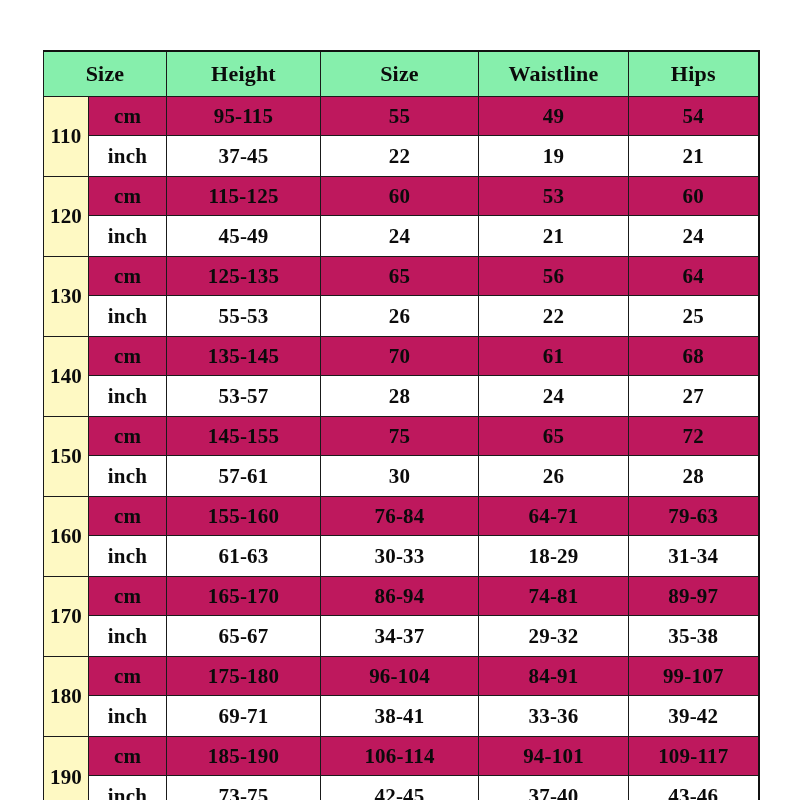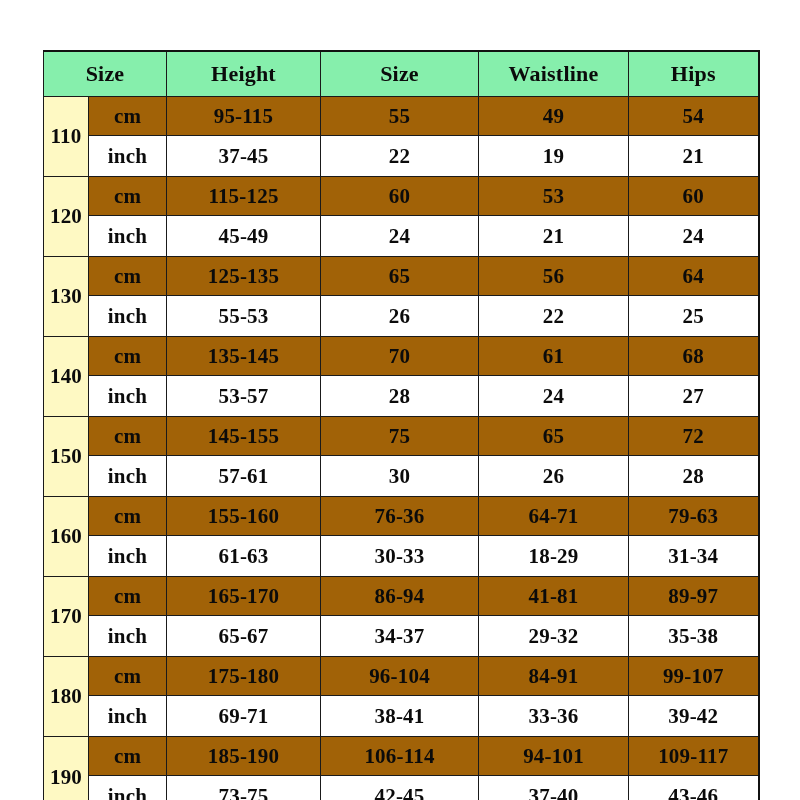--- a/index.html
+++ b/index.html
@@ -75,21 +75,21 @@
   td.unit-cell {
     text-align: left;
     padding-left: 7px;
     font-size: 20px;
     font-weight: bold;
   }
 
   
   tr.row-cm td.unit-cell,
   tr.row-cm td.val-cell {
-    background: #a16207;
+    background: #be185d;
   }
   
   tr.row-inch td.unit-cell,
   tr.row-inch td.val-cell {
     background: #ffffff;
   }
 
   tr.row-cm   td { height: 38px; }
   tr.row-inch td { height: 40px; }
 
@@ -194,37 +194,37 @@
           <td class="unit-cell">inch</td>
           <td class="val-cell">57-61</td>
           <td class="val-cell">30</td>
           <td class="val-cell">26</td>
           <td class="val-cell last">28</td>
         </tr>
         <tr class="row-cm">
           <td rowspan="2" class="size-cell">160</td>
           <td class="unit-cell">cm</td>
           <td class="val-cell">155-160</td>
-          <td class="val-cell">76-36</td>
+          <td class="val-cell">76-84</td>
           <td class="val-cell">64-71</td>
           <td class="val-cell last">79-63</td>
         </tr>
         <tr class="row-inch">
           <td class="unit-cell">inch</td>
           <td class="val-cell">61-63</td>
           <td class="val-cell">30-33</td>
           <td class="val-cell">18-29</td>
           <td class="val-cell last">31-34</td>
         </tr>
         <tr class="row-cm">
           <td rowspan="2" class="size-cell">170</td>
           <td class="unit-cell">cm</td>
           <td class="val-cell">165-170</td>
           <td class="val-cell">86-94</td>
-          <td class="val-cell">41-81</td>
+          <td class="val-cell">74-81</td>
           <td class="val-cell last">89-97</td>
         </tr>
         <tr class="row-inch">
           <td class="unit-cell">inch</td>
           <td class="val-cell">65-67</td>
           <td class="val-cell">34-37</td>
           <td class="val-cell">29-32</td>
           <td class="val-cell last">35-38</td>
         </tr>
         <tr class="row-cm">

